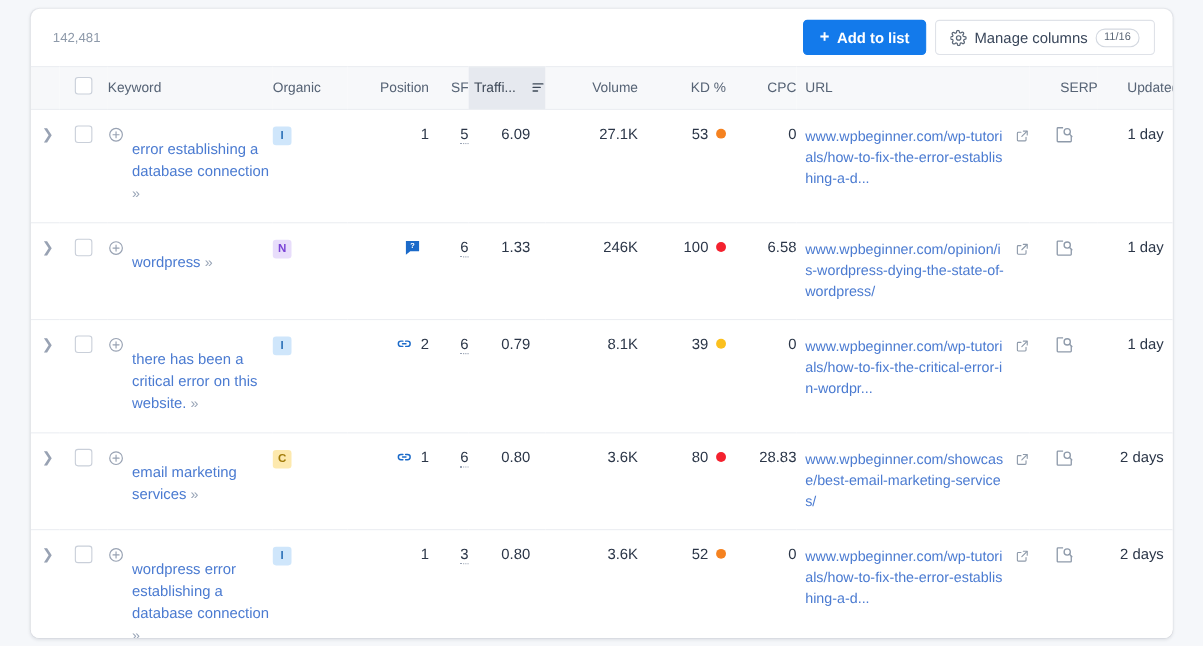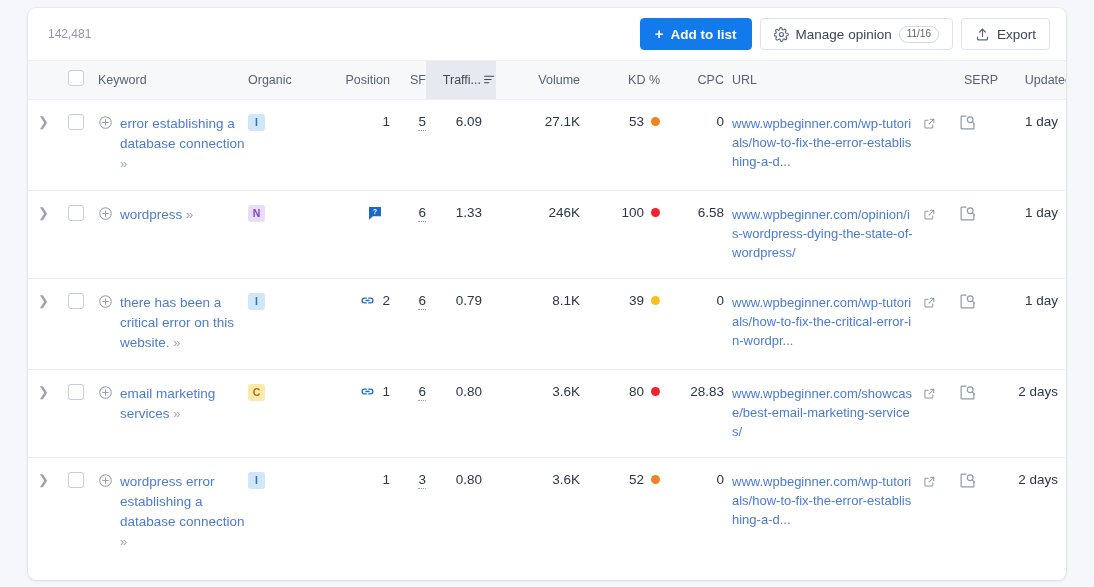--- a/index.html
+++ b/index.html
@@ -77,21 +77,21 @@
     color: #566375;
     padding: 9px 0 10px;
     border-top: 1px solid #eceef2;
     border-bottom: 1px solid #eceef2;
     text-align: right;
     vertical-align: middle;
   }
   thead th.sorted { background: #e6e9ef; color: #3d4857; }
   thead th.l { text-align: left; }
   thead th.c { text-align: center; }
-  .th-inner { display: inline-flex; align-items: center; gap: 2px; }
+  .th-inner { display: inline-flex; align-items: center; gap: 14px; }
 
   tbody td {
     font-size: 13.5px;
     color: #2b3648;
     padding: 14px 0 16px;
     vertical-align: top;
     text-align: right;
     border-bottom: 1px solid #eceef2;
     background: #fff;
   }
@@ -120,21 +120,21 @@
   }
   .checkbox {
     width: 16px; height: 16px;
     border: 1px solid #c9cfd9; border-radius: 3px;
     background: #fff; display: inline-block; cursor: pointer;
   }
   .kw-cell { display: flex; gap: 7px; align-items: flex-start; }
   .plus-circle { flex: none; margin-top: 1px; cursor: pointer; }
   .kw-link {
     color: #4b7bd1; font-size: 13.5px; line-height: 20px;
-    cursor: pointer; word-break: break-word;
+    cursor: pointer; word-break: break-word; margin-top: 12px;
   }
   .kw-more { color: #9aa6b8; font-size: 13px; letter-spacing: -1px; }
 
   .badge {
     display: inline-block; min-width: 17px; height: 17px;
     line-height: 17px; border-radius: 3px;
     font-size: 10.5px; font-weight: bold; text-align: center;
     padding: 0 3px;
   }
   .badge-I { background: #cfe6fb; color: #2f73ba; }
@@ -176,34 +176,24 @@
         <span>Add to list</span>
       </div>
 
       <div class="btn">
         <span class="ico">
           <svg width="15" height="15" viewBox="0 0 24 24" fill="none" stroke="#5a6676" stroke-width="1.8">
             <circle cx="12" cy="12" r="3.2"></circle>
             <path d="M19.4 15a1.6 1.6 0 0 0 .32 1.76l.06.06a2 2 0 1 1-2.83 2.83l-.06-.06a1.6 1.6 0 0 0-1.76-.32 1.6 1.6 0 0 0-1 1.47V21a2 2 0 1 1-4 0v-.1a1.6 1.6 0 0 0-1.05-1.46 1.6 1.6 0 0 0-1.76.32l-.06.06A2 2 0 1 1 3.43 17l.06-.06a1.6 1.6 0 0 0 .32-1.76 1.6 1.6 0 0 0-1.47-1H2a2 2 0 1 1 0-4h.1A1.6 1.6 0 0 0 3.56 9.2a1.6 1.6 0 0 0-.32-1.76l-.06-.06A2 2 0 1 1 6 4.55l.06.06a1.6 1.6 0 0 0 1.76.32H8a1.6 1.6 0 0 0 1-1.47V3a2 2 0 1 1 4 0v.1a1.6 1.6 0 0 0 1 1.47 1.6 1.6 0 0 0 1.76-.32l.06-.06A2 2 0 1 1 18.65 7l-.06.06a1.6 1.6 0 0 0-.32 1.76V9a1.6 1.6 0 0 0 1.47 1H21a2 2 0 1 1 0 4h-.1a1.6 1.6 0 0 0-1.5 1z"></path>
           </svg>
         </span>
-        <span>Manage opinion</span>
+        <span>Manage columns</span>
         <span class="pill">11/16</span>
       </div>
 
-      <div class="btn">
-        <span class="ico">
-          <svg width="15" height="15" viewBox="0 0 24 24" fill="none" stroke="#5a6676" stroke-width="1.9" stroke-linecap="round" stroke-linejoin="round">
-            <path d="M4 16v3a1.6 1.6 0 0 0 1.6 1.6h12.8A1.6 1.6 0 0 0 20 19v-3"></path>
-            <path d="M12 15V3.5"></path>
-            <path d="M7.5 8 12 3.5 16.5 8"></path>
-          </svg>
-        </span>
-        <span>Export</span>
-      </div>
 
     </div>
   </div>
 
   <table>
     <colgroup>
       <col class="c-chk">
         <col class="c-box">
         <col class="c-kw">
         <col class="c-intent">

